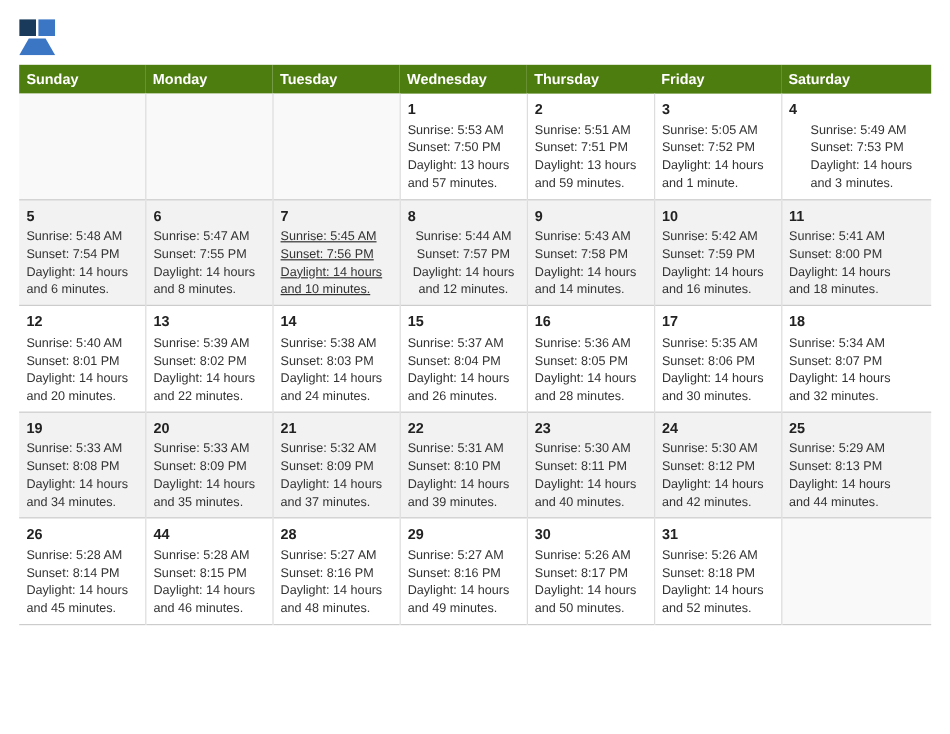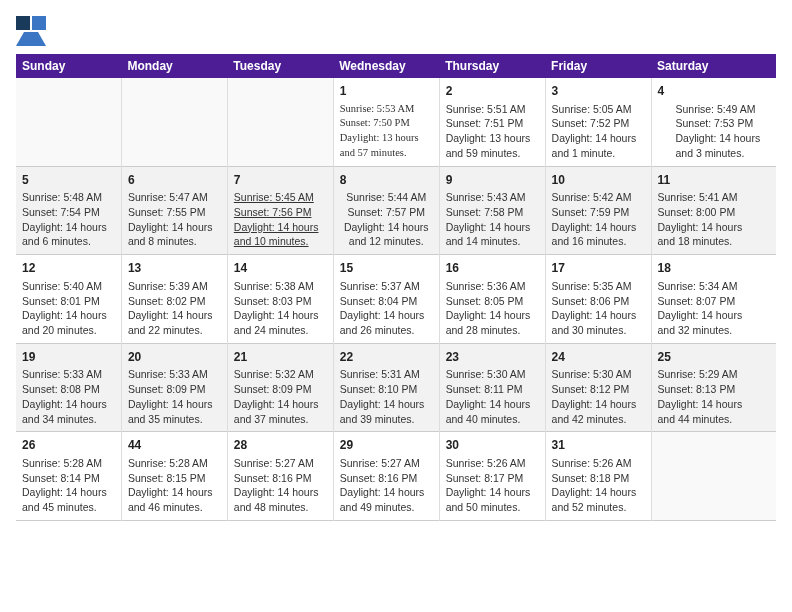--- a/index.html
+++ b/index.html
@@ -45,21 +45,21 @@
     .subtitle {
       font-size: 15px;
       color: #333;
     }
     table {
       width: 100%;
       border-collapse: collapse;
       font-size: 11px;
     }
     thead th {
-      background-color: #4c1d95;
+      background-color: #4d7c0f;
       color: #fff;
       padding: 5px 6px;
       text-align: left;
       font-weight: bold;
       font-size: 12px;
     }
     tbody tr {
       border-bottom: 1px solid #ccc;
     }
     tbody tr:nth-child(even) {
@@ -124,21 +124,21 @@
         <th>Saturday</th>
       </tr>
   </thead>
   <tbody id="calendar-body">
   <tr>
         <td class="empty-cell"></td>
         <td class="empty-cell"></td>
         <td class="empty-cell"></td>
         <td>
           <div class="day-num">1</div>
-          <div class="day-info" style="white-space: pre-line; font-family: Liberation Serif, serif;">Sunrise: 5:53 AM
+          <div class="day-info" style="white-space: pre-line;">Sunrise: 5:53 AM
 Sunset: 7:50 PM
 Daylight: 13 hours
 and 57 minutes.</div>
         </td>
         <td>
           <div class="day-num">2</div>
           <div class="day-info" style="white-space: pre-line;">Sunrise: 5:51 AM
 Sunset: 7:51 PM
 Daylight: 13 hours
 and 59 minutes.</div>

